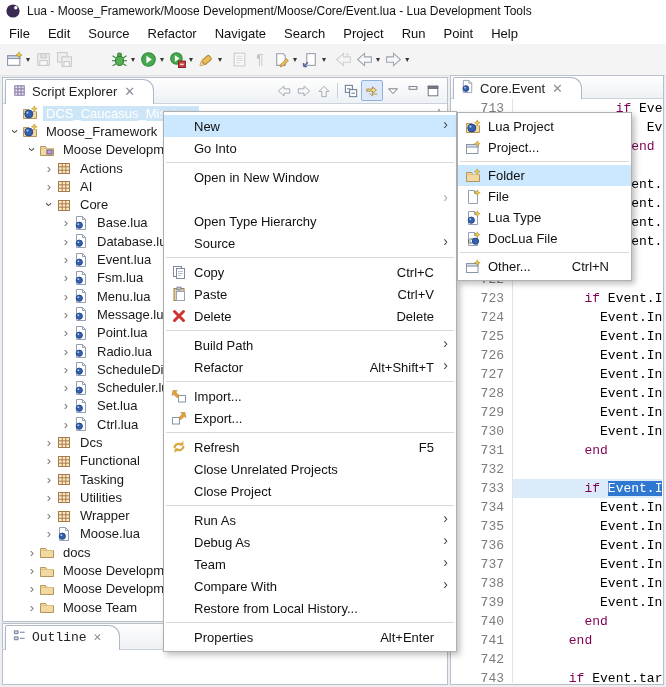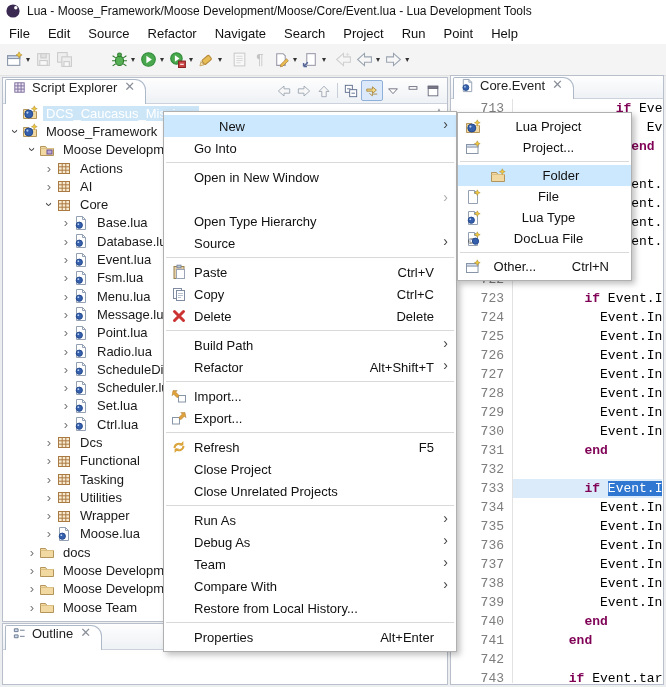--- a/index.html
+++ b/index.html
@@ -17,21 +17,21 @@
   .tb-group{display:flex;align-items:center;margin-left:4px;}
   .tb-group.g2{margin-left:34px;}
   .tb-btn{display:flex;align-items:center;padding:2px 2px;border-radius:2px;}
   .tb-btn svg{width:17px;height:17px;}
   .tb-btn.disabled{opacity:.45;filter:grayscale(1);}
   .dd{font-size:8px;color:#333;margin:0 3px 0 1px;}
   
   .panel{position:absolute;background:#fff;border:1px solid #b9c0cb;box-sizing:border-box;}
   .view-header{height:25px;background:linear-gradient(#fefefe,#eef1f5);
                border-bottom:1px solid #ccd2dc;display:flex;align-items:center;position:relative;}
-  .vtab{display:flex;align-items:flex-start;height:24px;padding:0 10px 0 6px;background:#fff;
+  .vtab{display:flex;align-items:center;height:24px;padding:0 18px 0 6px;background:#fff;
         border:1px solid #aeb9c8;border-bottom:none;border-radius:2px 11px 0 0;
         margin:1px 0 0 2px;font-size:13px;color:#222;}
   .vtab svg{width:15px;height:15px;margin-right:5px;}
   .vclose{margin-left:7px;color:#8a8f99;font-size:13px;line-height:1;}
   .vh-tools{margin-left:auto;display:flex;align-items:center;padding-right:4px;}
   .vh-btn{display:flex;align-items:center;justify-content:center;width:20px;height:19px;border-radius:2px;}
   .vh-btn svg{width:14px;height:14px;}
   .vh-btn.toggled{background:#dbe9fb;border:1px solid #8fb0d8;}
   .vh-sep{width:1px;height:15px;background:#c9cfd8;margin:0 3px;}
   
@@ -45,28 +45,28 @@
   .tlabel.sel{background:#cde6f7;}
   .scroll-up{position:absolute;right:3px;top:2px;font-size:8px;color:#9aa0aa;}
   
   .ed-body{position:absolute;left:1px;right:1px;top:23px;bottom:1px;overflow:hidden;
            font-family:"Liberation Mono","DejaVu Sans Mono",monospace;font-size:13px;}
   .cl{display:flex;height:19px;line-height:19px;white-space:pre;}
   .ln{width:52px;flex:none;text-align:right;padding-right:8px;color:#7d7d7d;
       background:#fff;border-right:1px solid #e2e2e2;}
   .ct{flex:1;padding-left:9px;color:#000;}
   .ct.cur{background:var(--curline);}
-  .kw{color:var(--kw);font-weight:bold;}
+  .kw{color:var(--kw);font-weight:normal;}
   .sel{background:var(--selbg);color:#fff;}
   
   .menu{position:absolute;background:#fff;border:1px solid #b0b0b0;
         box-shadow:3px 3px 6px rgba(0,0,0,.25);font-size:13px;color:#111;
         padding:3px 0;box-sizing:border-box;z-index:50;}
   .mi{display:flex;align-items:center;height:22px;position:relative;padding-right:22px;}
-  .mi.hl{background:var(--menuhl);padding-left:25px;}
+  .mi.hl{background:var(--menuhl);}
   .mi.dis{color:#9a9a9a;}
   .mic{width:30px;flex:none;display:flex;justify-content:center;align-items:center;}
   .mic svg{width:16px;height:16px;}
   .mil{flex:1;white-space:nowrap;}
   .mia{margin-left:30px;white-space:nowrap;}
   .mis{position:absolute;right:8px;font-size:14px;color:#444;top:1px;}
   .mi.dis .mis{color:#aaa;}
   .msep{height:1px;background:#d9d9d9;margin:3px 2px;}
   .sub .mi{height:21px;}
 </style>
@@ -523,21 +523,21 @@
         <span class="chev">›</span>
         <span class="ticon"><svg viewBox="0 0 16 16">
             <path d="M1.5 4.5h5l1.5 2h6.5v7h-13z" fill="#f2d9a2" stroke="#b3945a"></path>
             <path d="M1.5 6.5h13" stroke="#dcc083" fill="none"></path>
           </svg></span>
         <span class="tlabel">Moose Mission Setup</span>
       </div>
     </div>
 </div>
 
-<div class="panel" style="left:2px;top:623px;width:446px;height:62px;">
+<div class="panel" style="left:2px;top:623px;width:446px;height:62px;font-family:Liberation Mono, monospace;">
   <div class="view-header">
     <div class="vtab">
       <span><svg viewBox="0 0 16 16">
             <path d="M2.5 3h4v3h-4zM2.5 9.5h4v3h-4z" fill="#d2dcec" stroke="#68798f"></path>
             <path d="M8.5 4.5h5M8.5 11h5" stroke="#68798f" fill="none"></path>
           </svg></span>
       <span>Outline</span>
       <span class="vclose">✕</span>
     </div>
   </div>
@@ -616,38 +616,38 @@
     </div>
     <div class="mi">
       <span class="mic"></span>
       <span class="mil">Source</span>
       <span class="mis">›</span>
     </div>
     <div class="msep"></div>
     <div class="mi">
       <span class="mic">
         <svg viewBox="0 0 16 16">
+          <rect x="2.5" y="2.5" width="8" height="10" fill="#fff" stroke="#7e8ba0"></rect>
+          <rect x="5.5" y="4.5" width="8" height="10" fill="#fff" stroke="#7e8ba0"></rect>
+          <path d="M7 7.5h5M7 9.5h5M7 11.5h3" stroke="#b8c2d0" fill="none"></path>
+        </svg>
+      </span>
+      <span class="mil">Copy</span>
+      <span class="mia">Ctrl+C</span>
+    </div>
+    <div class="mi">
+      <span class="mic">
+        <svg viewBox="0 0 16 16">
           <rect x="3" y="2.5" width="10" height="12" fill="#e6d1a8" stroke="#9a824f"></rect>
           <rect x="6" y="1.2" width="4" height="2.6" fill="#c0c8d4" stroke="#7e8ba0"></rect>
           <rect x="5.5" y="5.5" width="8" height="9" fill="#fff" stroke="#9aa4b4"></rect>
         </svg>
       </span>
       <span class="mil">Paste</span>
       <span class="mia">Ctrl+V</span>
-    </div>
-    <div class="mi">
-      <span class="mic">
-        <svg viewBox="0 0 16 16">
-          <rect x="2.5" y="2.5" width="8" height="10" fill="#fff" stroke="#7e8ba0"></rect>
-          <rect x="5.5" y="4.5" width="8" height="10" fill="#fff" stroke="#7e8ba0"></rect>
-          <path d="M7 7.5h5M7 9.5h5M7 11.5h3" stroke="#b8c2d0" fill="none"></path>
-        </svg>
-      </span>
-      <span class="mil">Copy</span>
-      <span class="mia">Ctrl+C</span>
     </div>
     <div class="mi">
       <span class="mic">
         <svg viewBox="0 0 16 16">
           <path d="M3.5 3.5L12.5 12.5M12.5 3.5L3.5 12.5" stroke="#cc3333" stroke-width="3" stroke-linecap="round"></path>
         </svg>
       </span>
       <span class="mil">Delete</span>
       <span class="mia">Delete</span>
     </div>
@@ -690,25 +690,25 @@
           <path d="M12.4 2v4.4H8z" fill="#d9a43a"></path>
           <path d="M12.5 7a4.6 4.6 0 0 1-7.8 3" fill="none" stroke="#d9a43a" stroke-width="2"></path>
           <path d="M3.6 14V9.6H8z" fill="#d9a43a"></path>
         </svg>
       </span>
       <span class="mil">Refresh</span>
       <span class="mia">F5</span>
     </div>
     <div class="mi">
       <span class="mic"></span>
+      <span class="mil">Close Unrelated Projects</span>
+    </div>
+    <div class="mi">
+      <span class="mic"></span>
       <span class="mil">Close Project</span>
-    </div>
-    <div class="mi">
-      <span class="mic"></span>
-      <span class="mil">Close Unrelated Projects</span>
     </div>
     <div class="msep"></div>
     <div class="mi">
       <span class="mic"></span>
       <span class="mil">Run As</span>
       <span class="mis">›</span>
     </div>
     <div class="mi">
       <span class="mic"></span>
       <span class="mil">Debug As</span>
@@ -729,21 +729,21 @@
       <span class="mil">Restore from Local History...</span>
     </div>
     <div class="msep"></div>
     <div class="mi">
       <span class="mic"></span>
       <span class="mil">Properties</span>
       <span class="mia">Alt+Enter</span>
     </div>
   </div>
 
-<div class="menu sub" style="left:457px;top:112px;width:175px;text-align:center;">
+<div class="menu sub" style="left:457px;top:112px;width:175px;">
     <div class="mi">
       <span class="mic">
         <svg viewBox="0 0 16 16">
           <path d="M1.5 4.5h5l1.5 2h6.5v7h-13z" fill="#f2d9a2" stroke="#b3945a"></path>
           <path d="M1.5 6.5h13" stroke="#dcc083" fill="none"></path>
           <circle cx="6.8" cy="9" r="4" fill="#3560ae" stroke="#24498c"></circle>
           <circle cx="5.4" cy="7.6" r="1.1" fill="#b9cdf2"></circle>
           <path d="M12.3.8l.9 2 2 .9-2 .9-.9 2-.9-2-2-.9 2-.9z" fill="#efc83f" stroke="#a8862a" stroke-width=".5"></path>
         </svg>
       </span>

